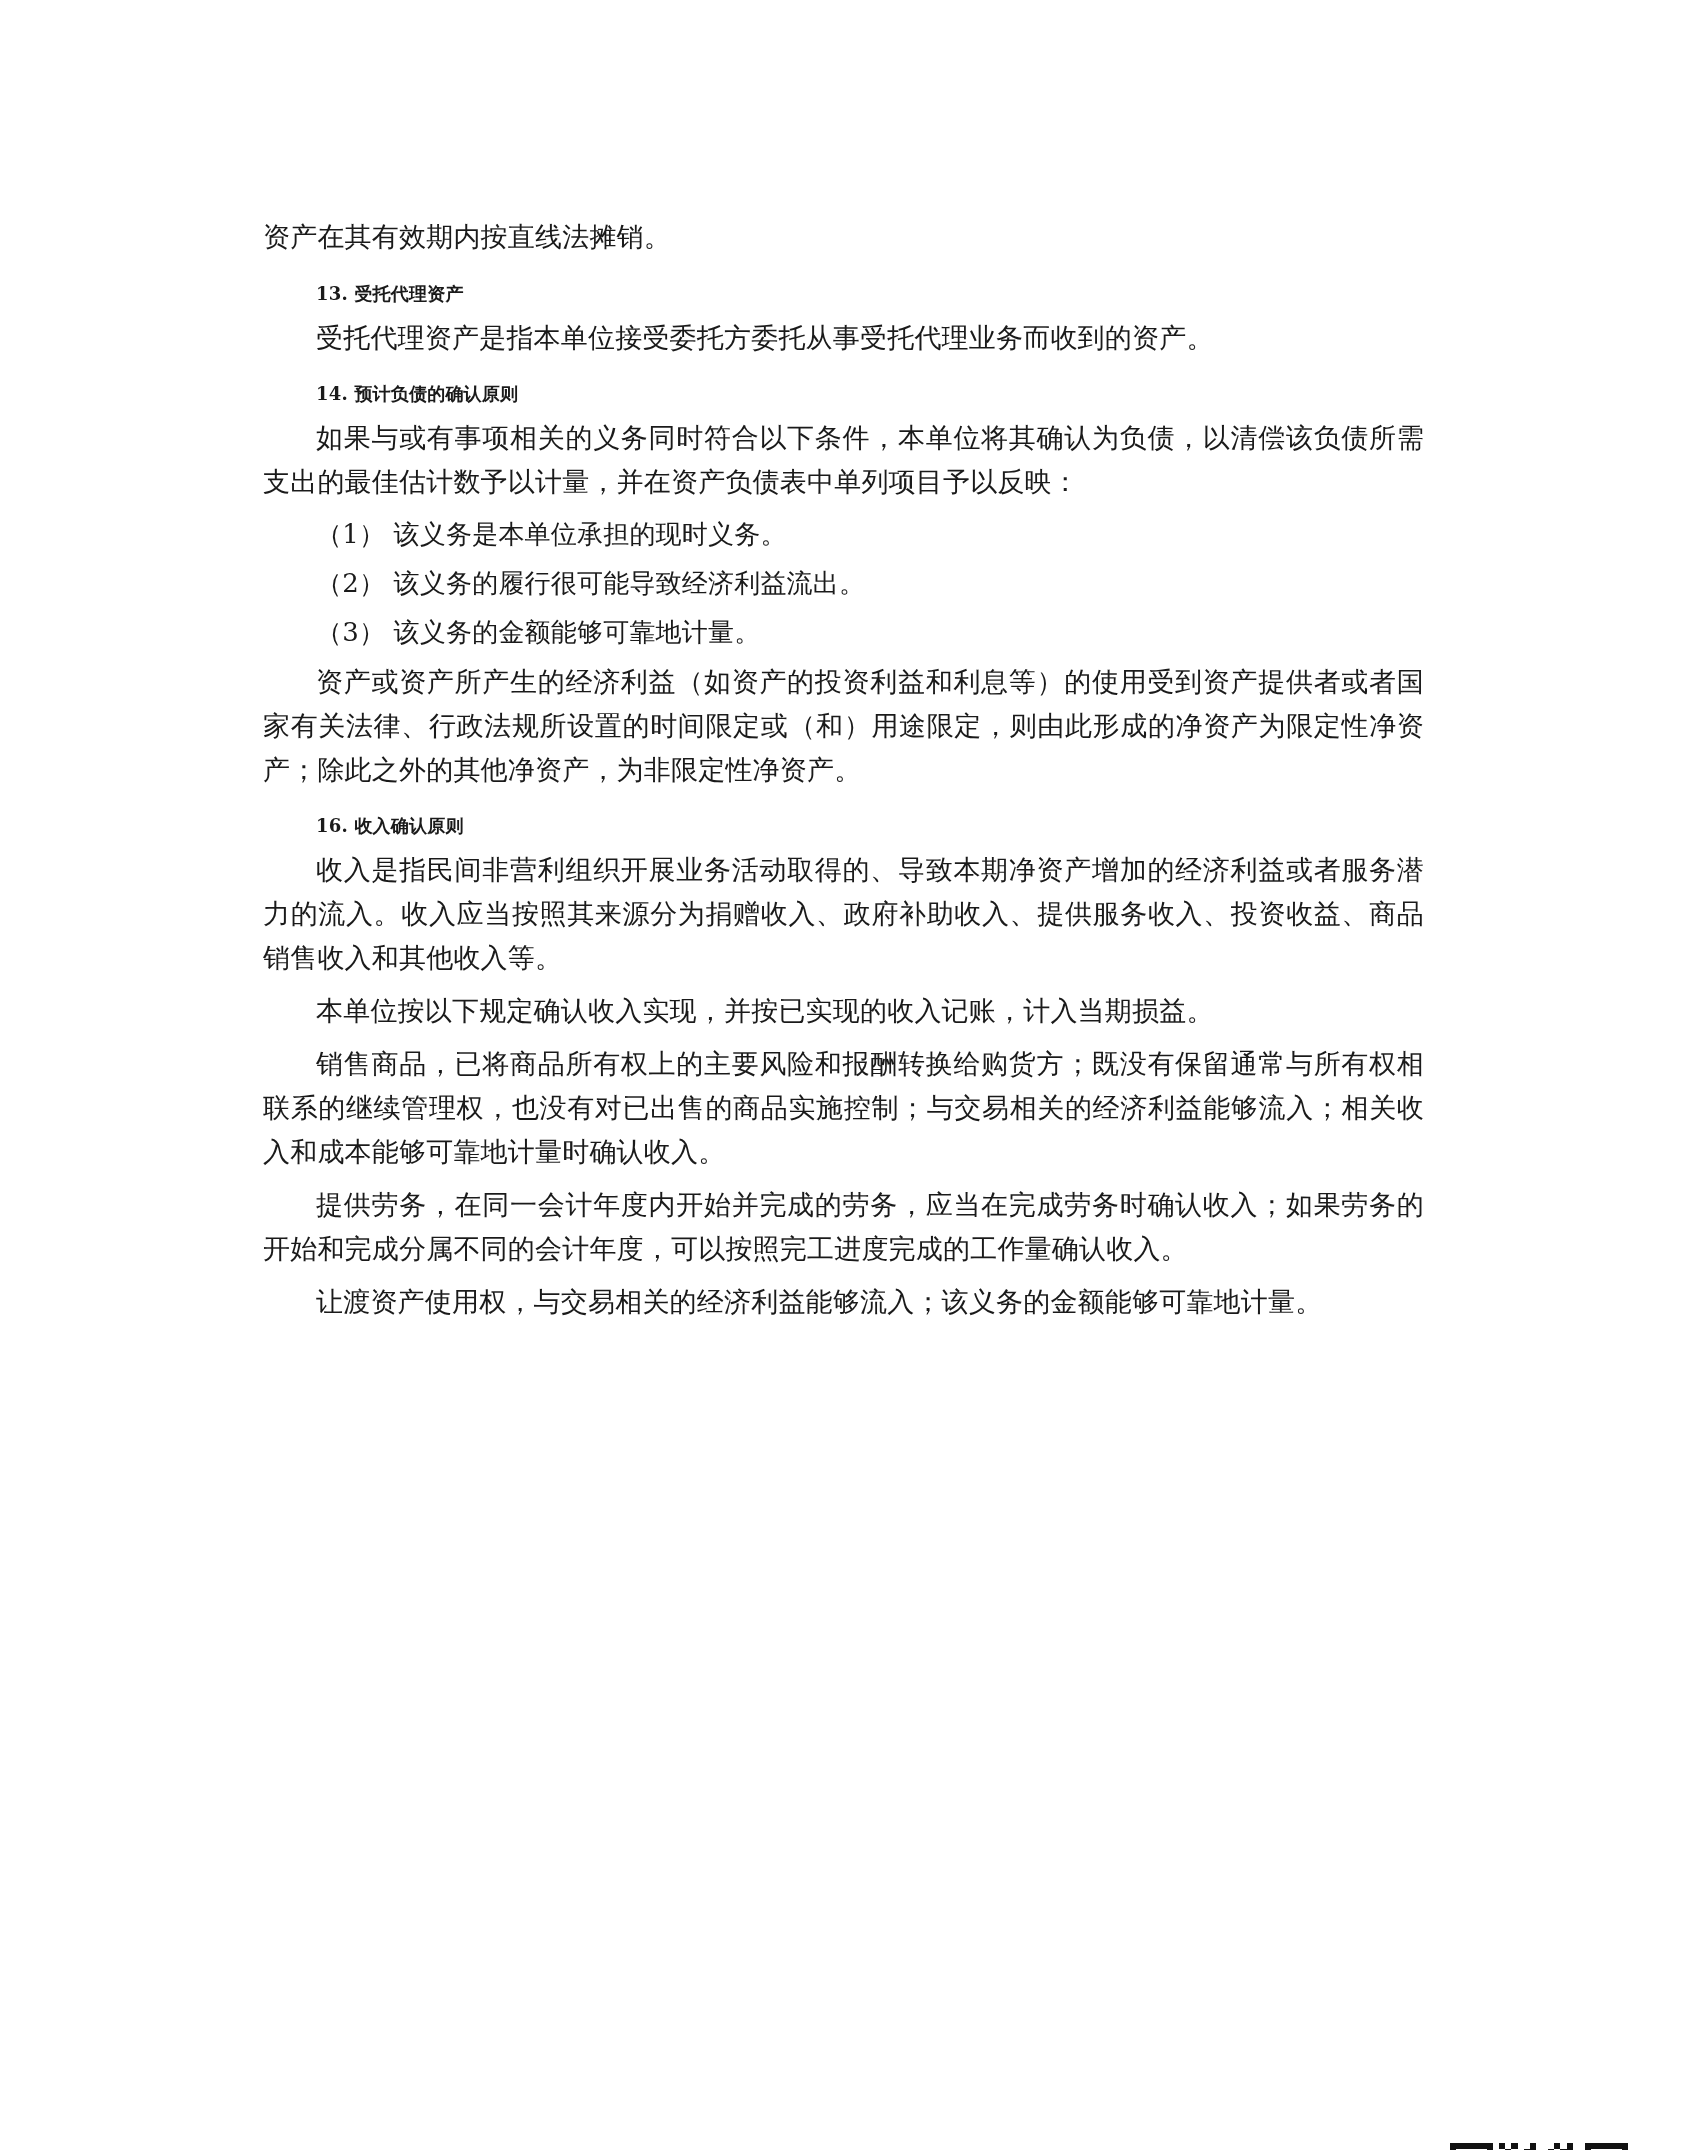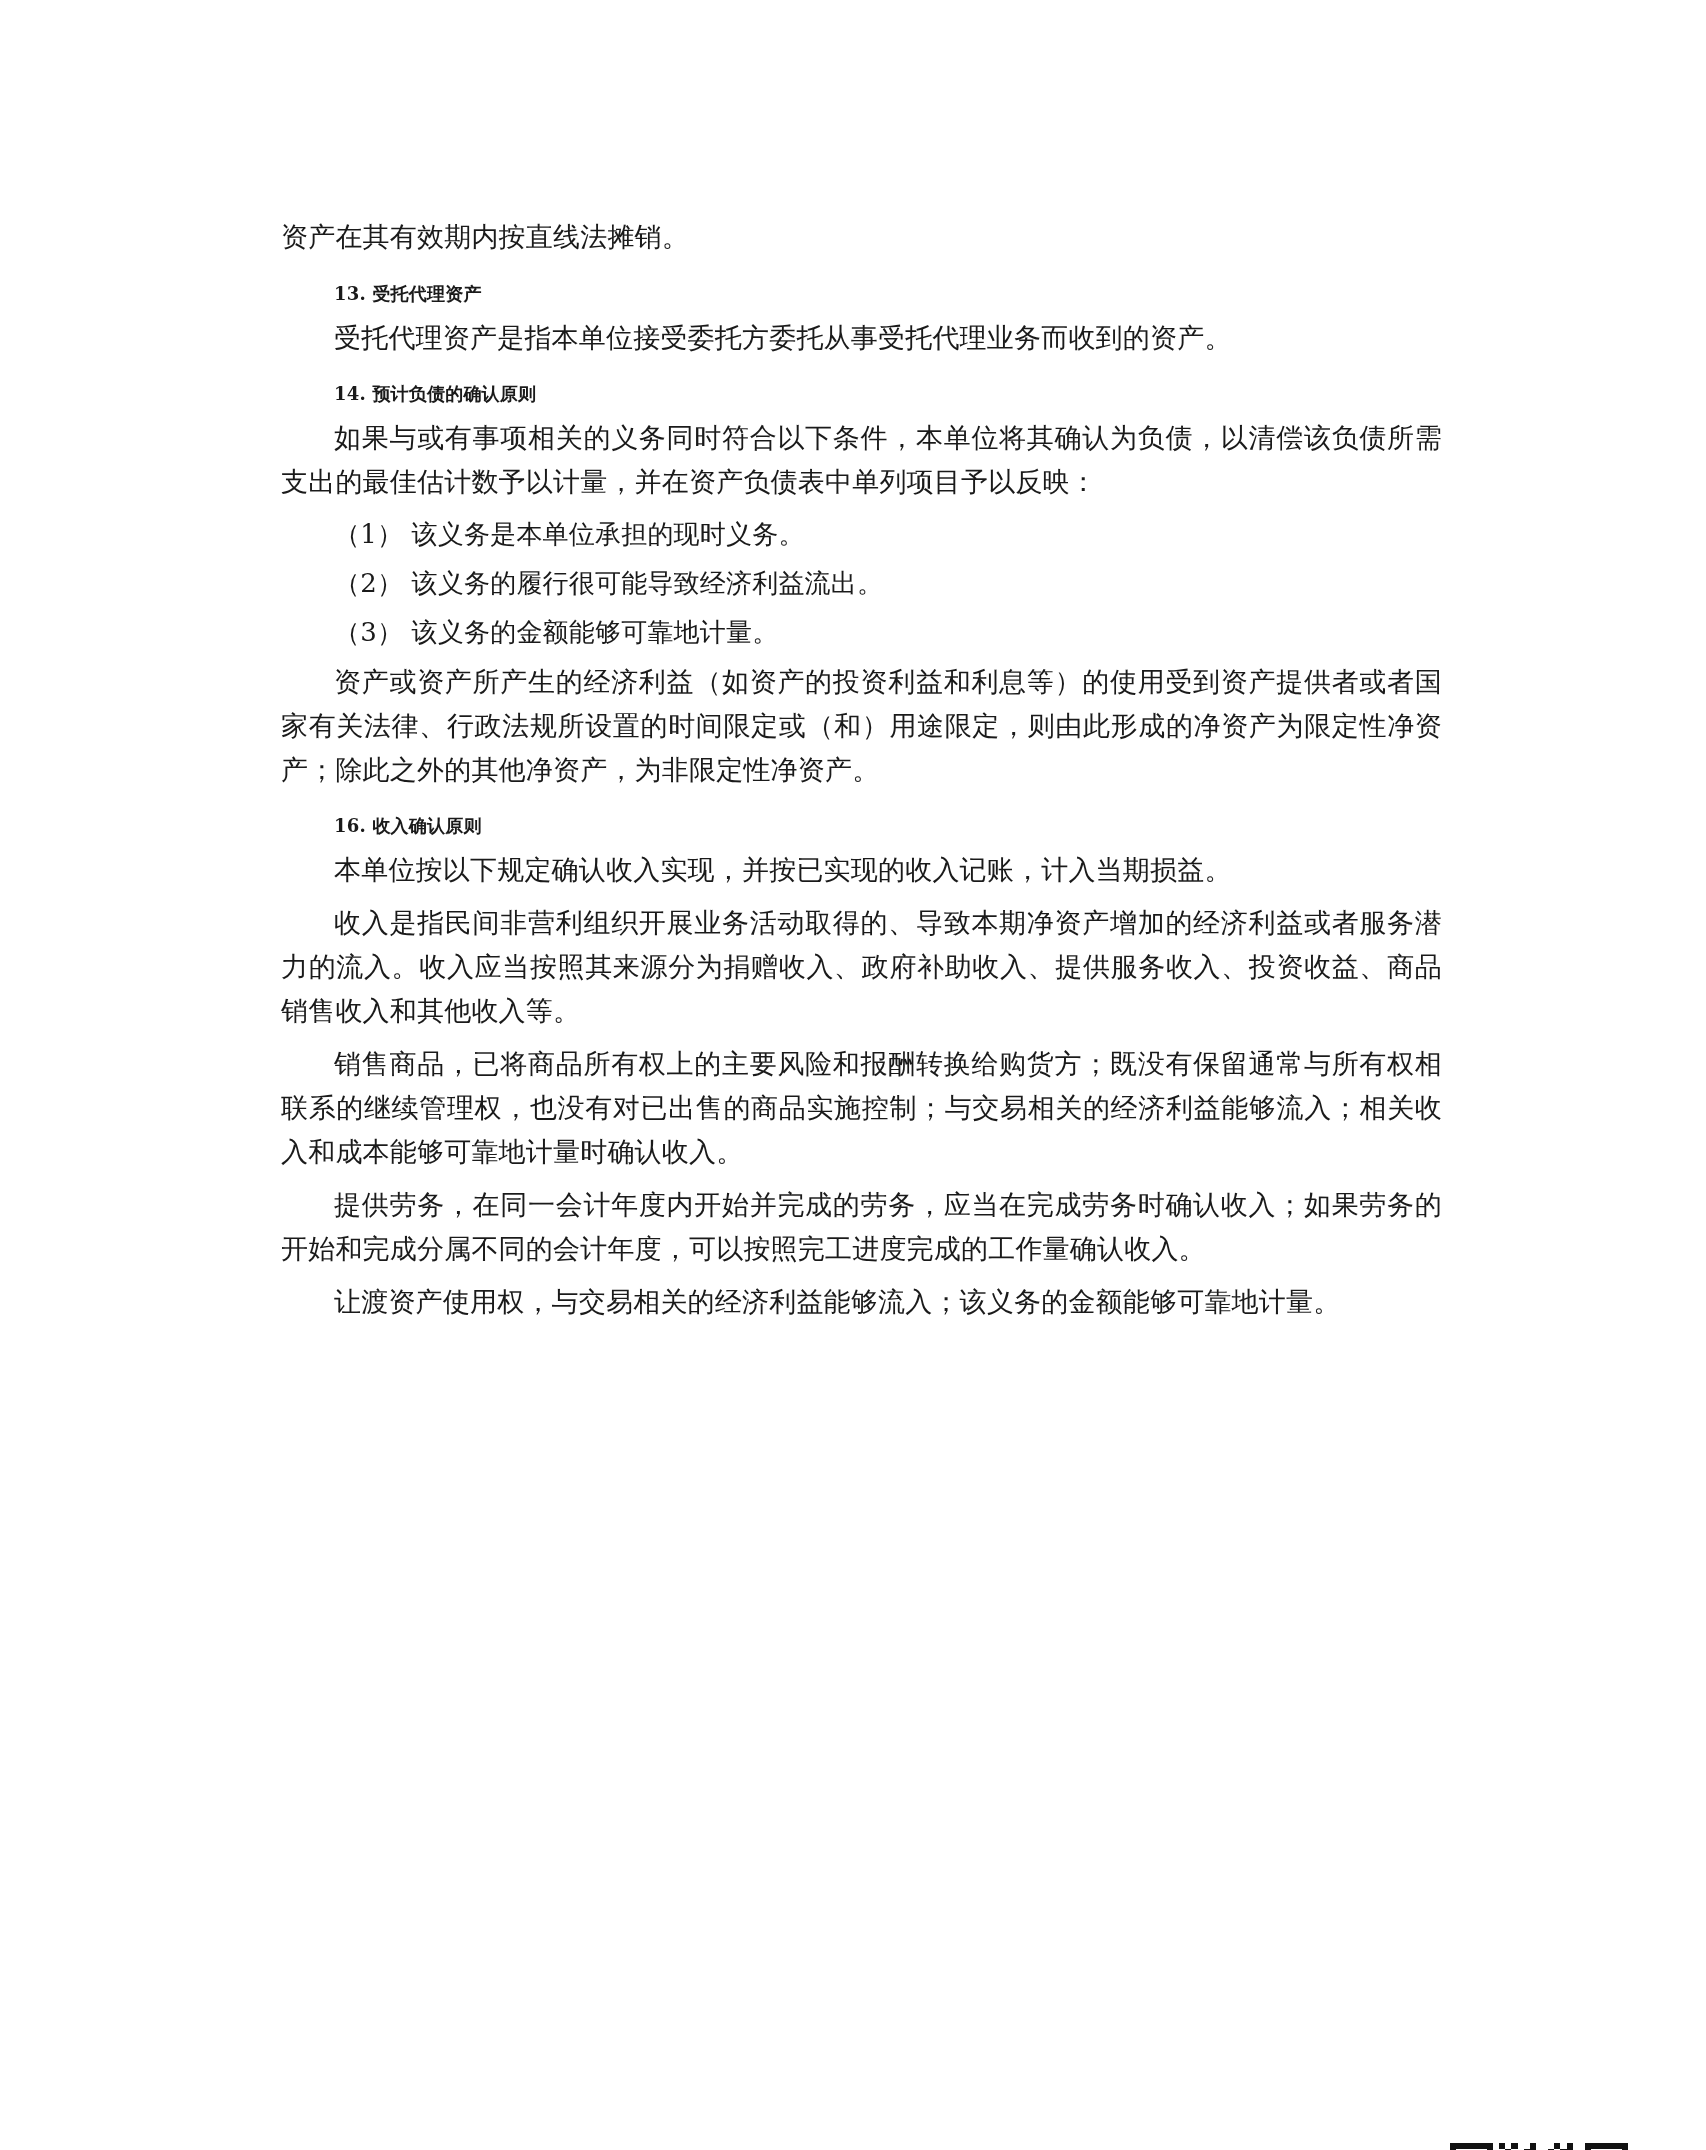--- a/index.html
+++ b/index.html
@@ -13,21 +13,21 @@
     height: 2414px;
     background: #ffffff;
     margin: 0 auto;
     box-sizing: border-box;
     font-family: "DejaVu Serif", "Liberation Serif", serif;
     color: #1a1a1a;
     overflow: hidden;
   }
   .content {
     position: absolute;
-    left: 281px;
+    left: 263px;
     top: 215px;
     width: 1161px;
   }
   .para {
     font-size: 27px;
     line-height: 1.62;
     text-align: justify;
     text-justify: inter-ideograph;
     margin: 0 0 9.5px 0;
     letter-spacing: 0.2px;
@@ -77,22 +77,22 @@
 
     <h3 class="heading">14. 预计负债的确认原则</h3>
     <p class="para indent">如果与或有事项相关的义务同时符合以下条件，本单位将其确认为负债，以清偿该负债所需支出的最佳估计数予以计量，并在资产负债表中单列项目予以反映：</p>
     <p class="list-item">（1） 该义务是本单位承担的现时义务。</p>
     <p class="list-item">（2） 该义务的履行很可能导致经济利益流出。</p>
     <p class="list-item">（3） 该义务的金额能够可靠地计量。</p>
 
     <p class="para indent">资产或资产所产生的经济利益（如资产的投资利益和利息等）的使用受到资产提供者或者国家有关法律、行政法规所设置的时间限定或（和）用途限定，则由此形成的净资产为限定性净资产；除此之外的其他净资产，为非限定性净资产。</p>
 
     <h3 class="heading">16. 收入确认原则</h3>
+    <p class="para indent">收入是指民间非营利组织开展业务活动取得的、导致本期净资产增加的经济利益或者服务潜力的流入。收入应当按照其来源分为捐赠收入、政府补助收入、提供服务收入、投资收益、商品销售收入和其他收入等。</p>
     <p class="para indent">本单位按以下规定确认收入实现，并按已实现的收入记账，计入当期损益。</p>
-    <p class="para indent">收入是指民间非营利组织开展业务活动取得的、导致本期净资产增加的经济利益或者服务潜力的流入。收入应当按照其来源分为捐赠收入、政府补助收入、提供服务收入、投资收益、商品销售收入和其他收入等。</p>
     <p class="para indent">销售商品，已将商品所有权上的主要风险和报酬转换给购货方；既没有保留通常与所有权相联系的继续管理权，也没有对已出售的商品实施控制；与交易相关的经济利益能够流入；相关收入和成本能够可靠地计量时确认收入。</p>
     <p class="para indent">提供劳务，在同一会计年度内开始并完成的劳务，应当在完成劳务时确认收入；如果劳务的开始和完成分属不同的会计年度，可以按照完工进度完成的工作量确认收入。</p>
     <p class="para indent">让渡资产使用权，与交易相关的经济利益能够流入；该义务的金额能够可靠地计量。</p>
 
   </div>
 
   <div class="qr">
     <svg width="178" height="178" viewBox="0 0 29 29" shape-rendering="crispEdges" aria-hidden="true">
       <rect width="29" height="29" fill="#ffffff"></rect>
       <g fill="#111111">

